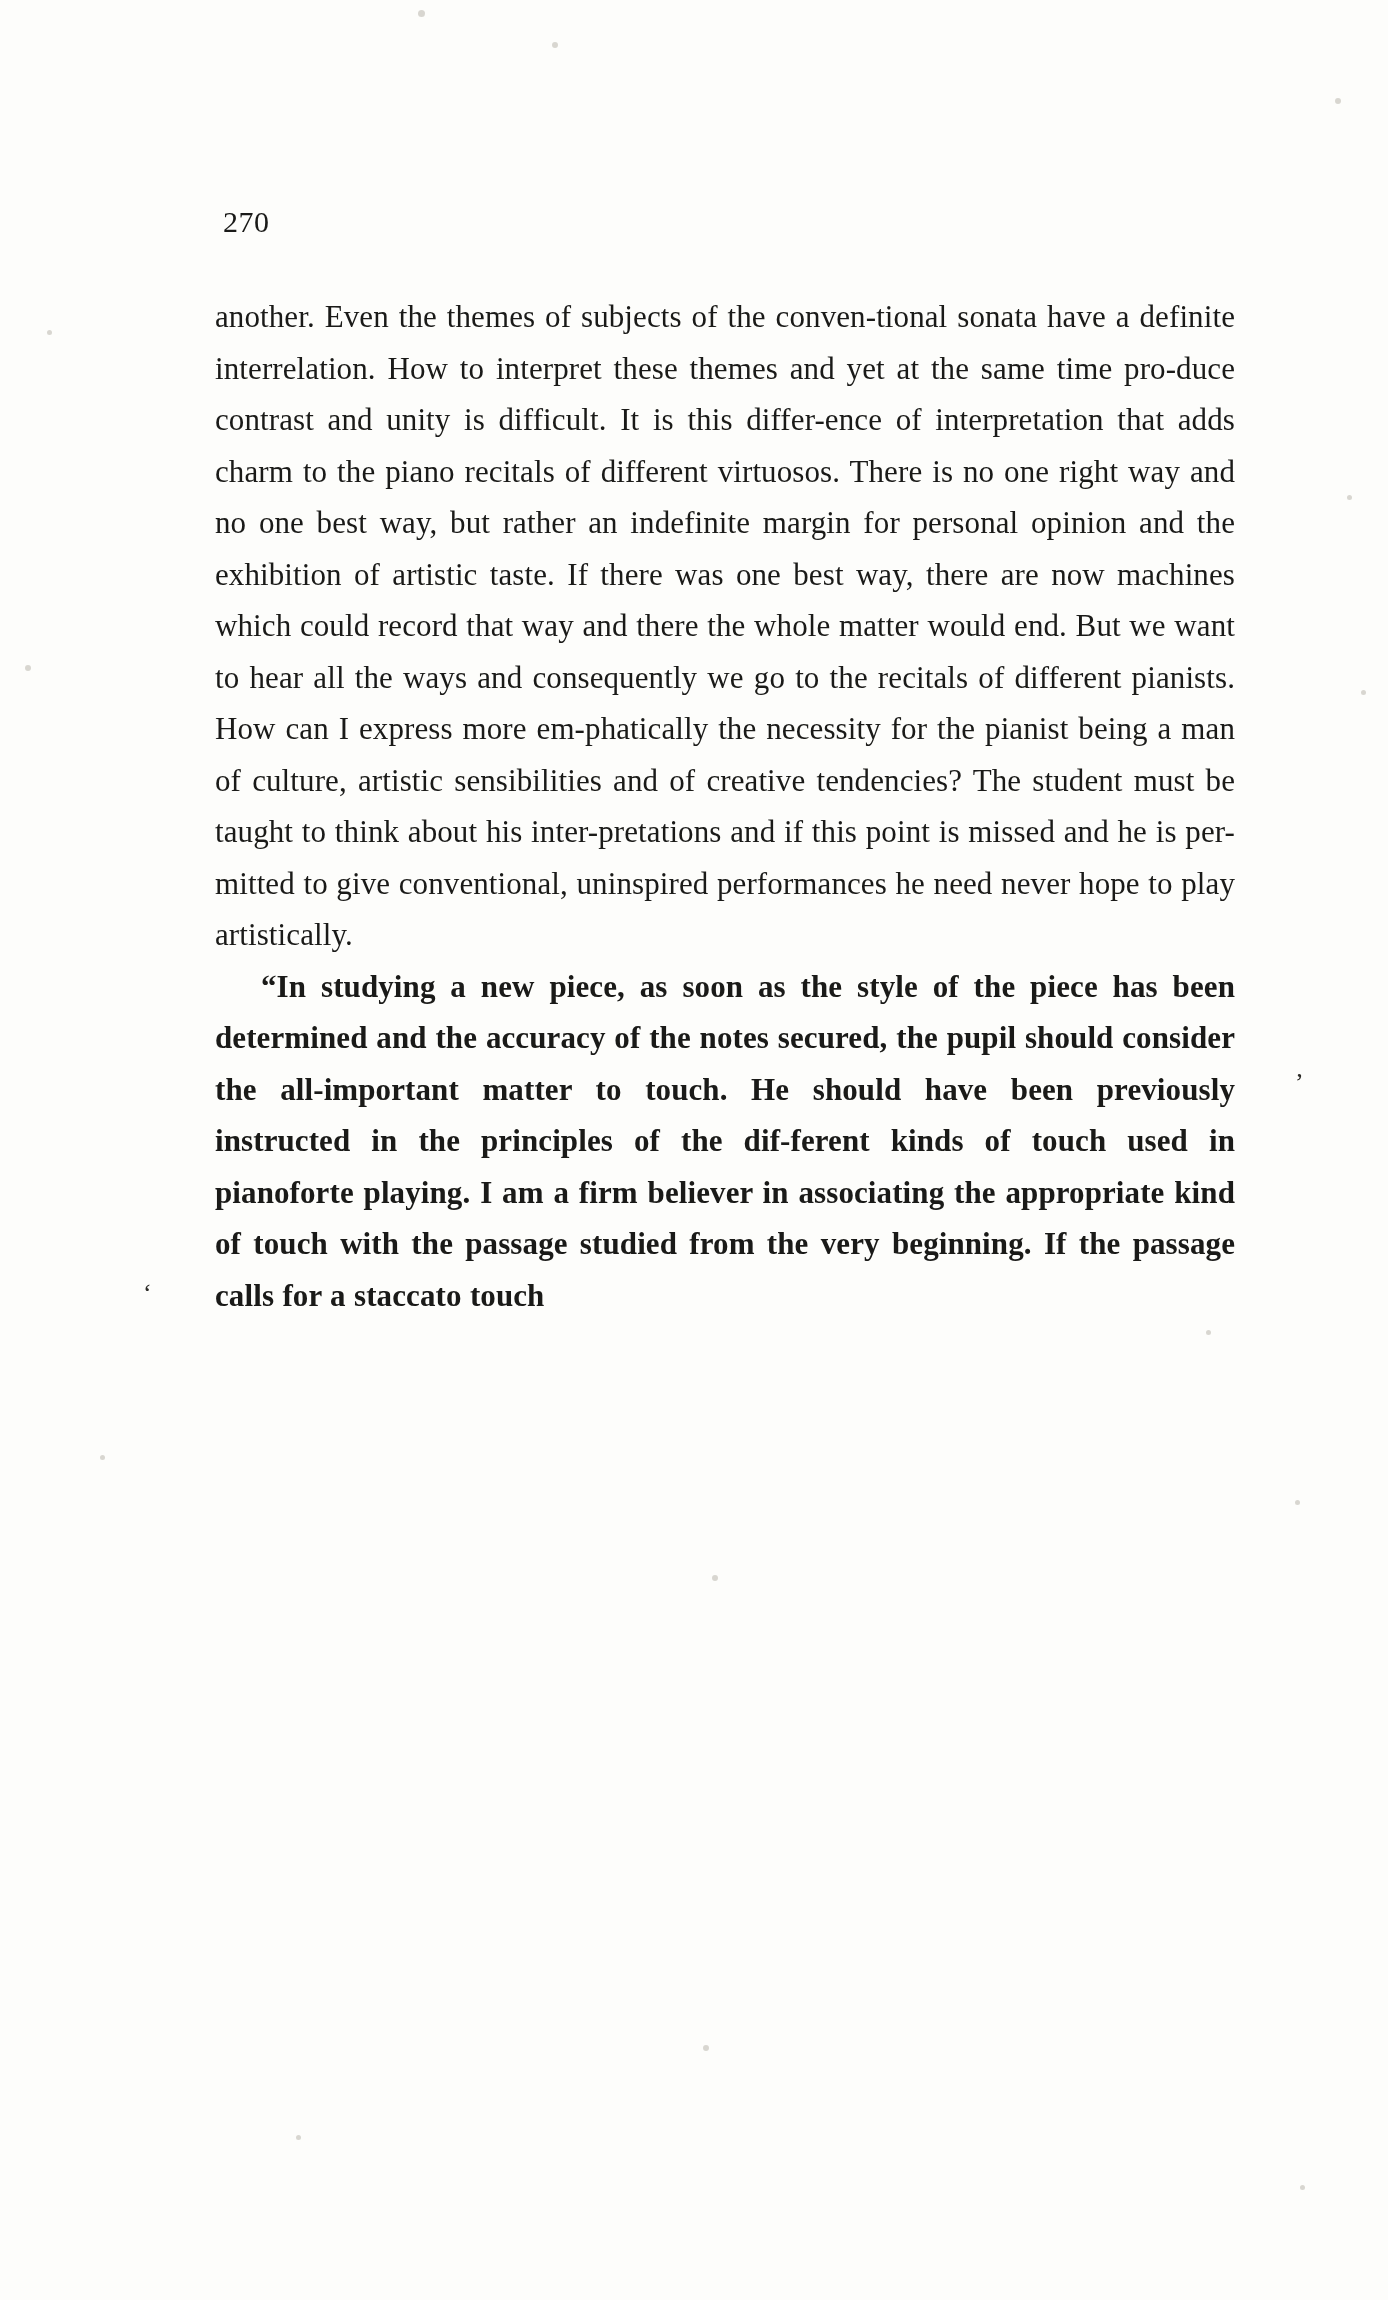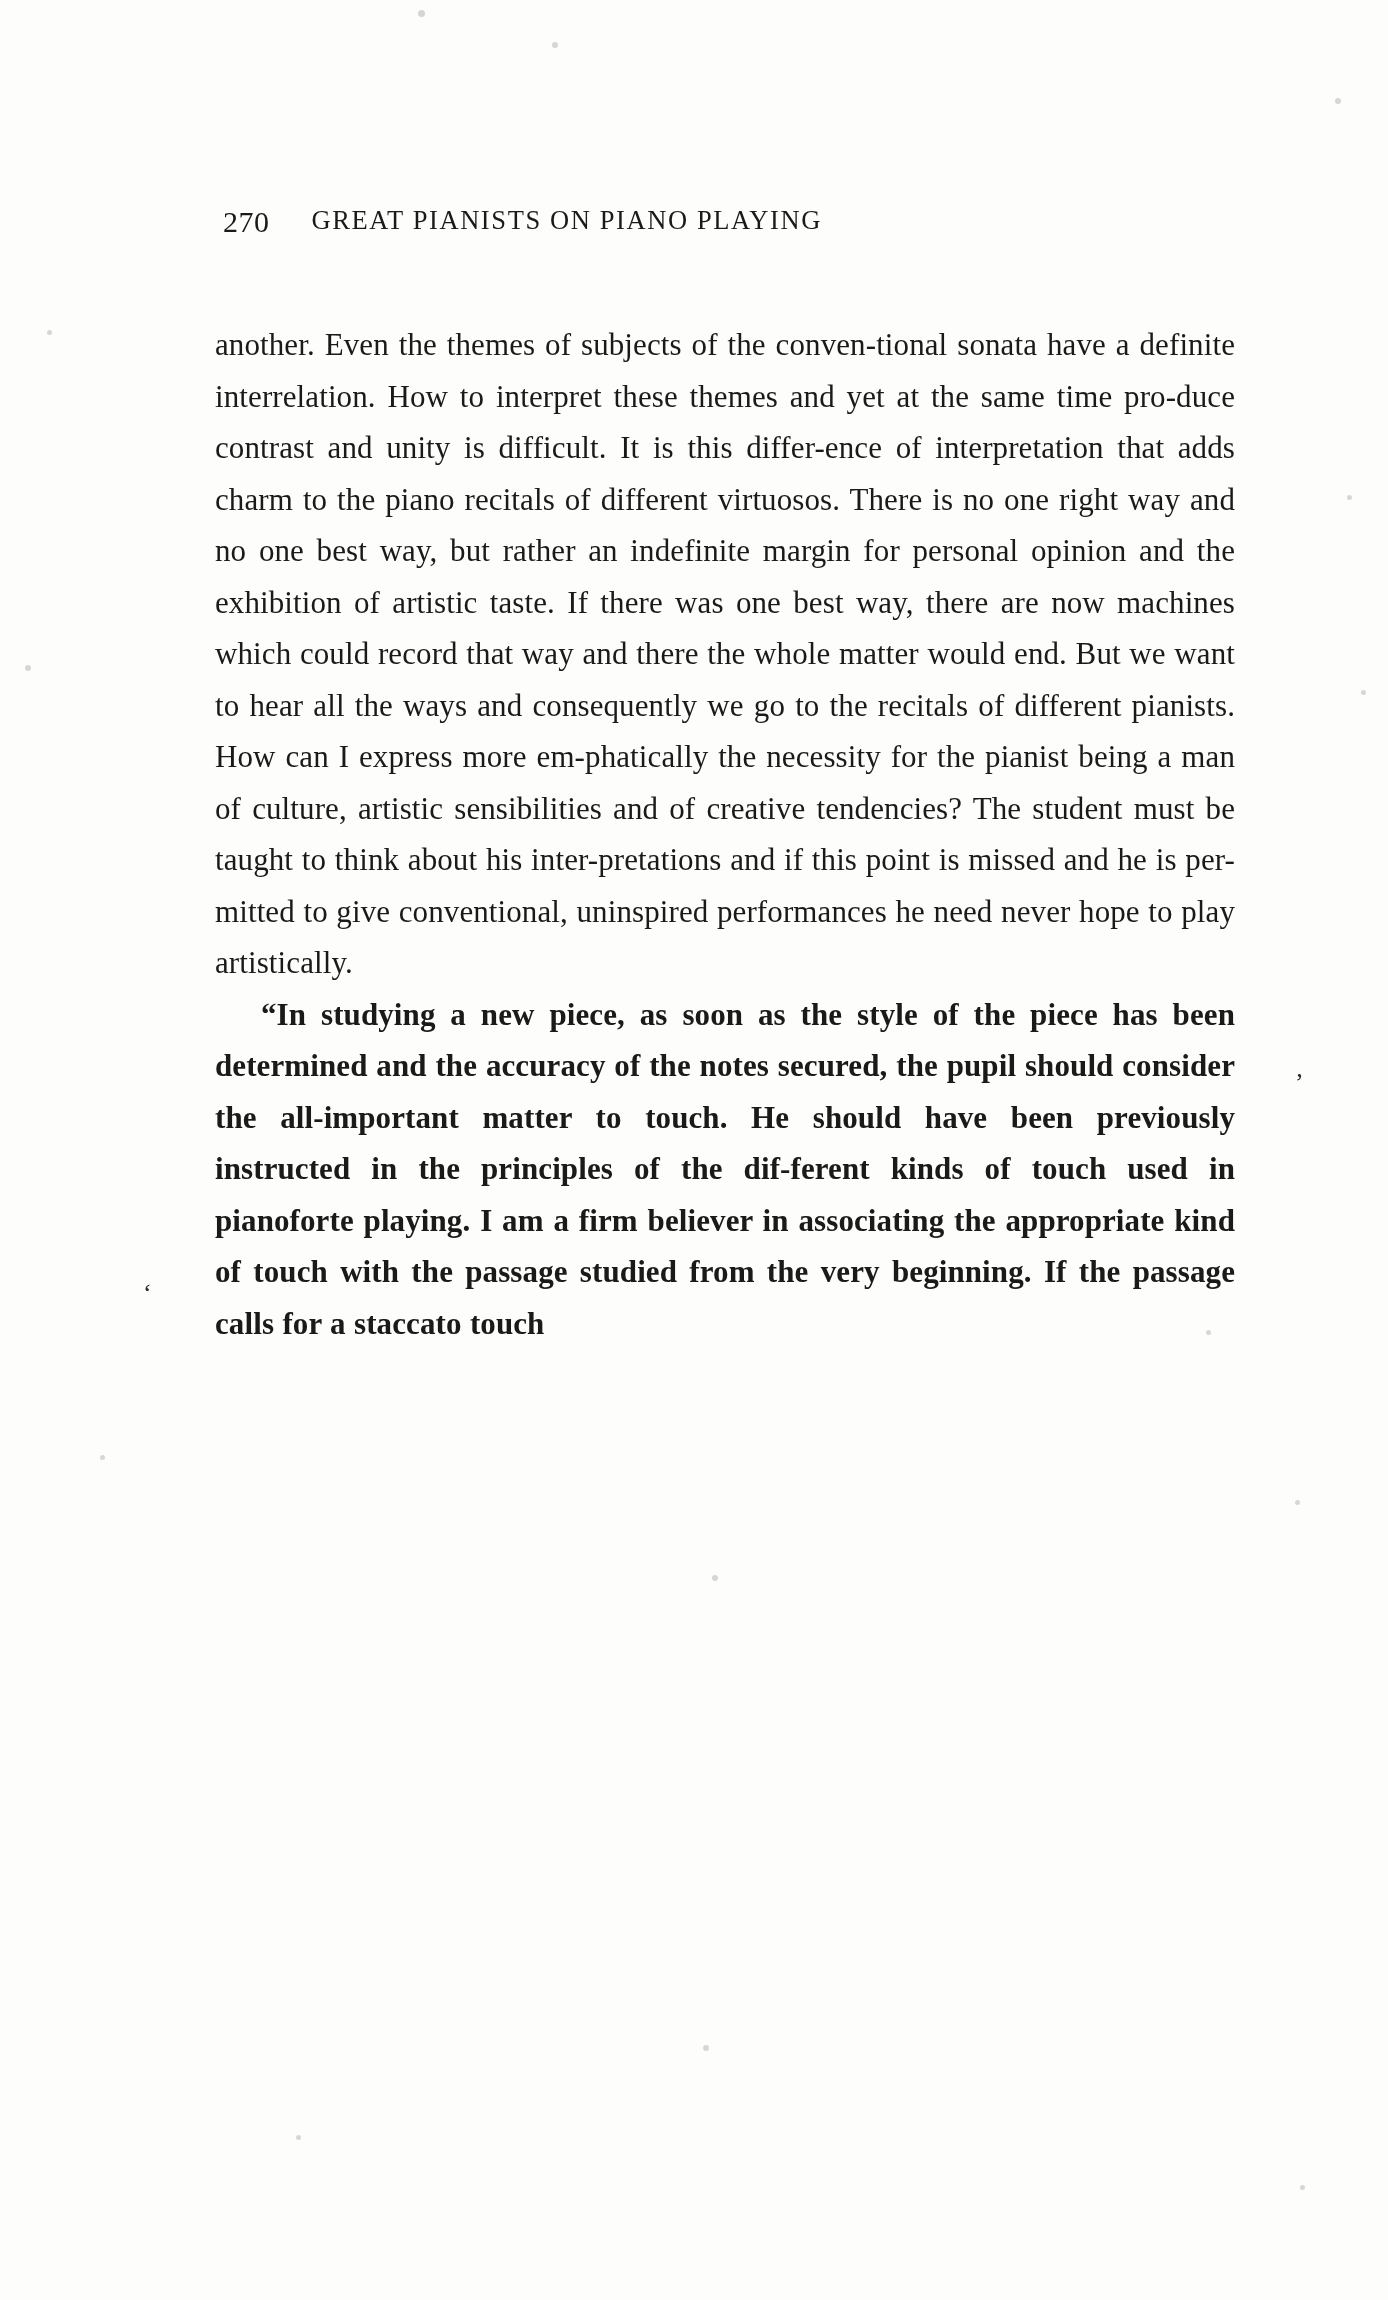--- a/index.html
+++ b/index.html
@@ -31,22 +31,22 @@
     opacity: 0.55;
   }
   .content {
     position: absolute;
     left: 215px;
     top: 205px;
     width: 1020px;
   }
   .running-head {
     display: flex;
-    align-items: flex-start;
-    margin-bottom: 80px;
+    align-items: center;
+    margin-bottom: 52px;
     padding-left: 8px;
   }
   .folio {
     font-size: 30px;
     letter-spacing: 0.5px;
     font-family: "Liberation Serif", serif;
     margin-right: 42px;
   }
   .head-title {
     font-size: 26.5px;
@@ -103,21 +103,20 @@
   <div class="speck" style="left:296px; top:2135px; width:5px; height:5px;"></div>
   <div class="speck" style="left:1300px; top:2185px; width:5px; height:5px;"></div>
 
   <div class="stray" style="left:1295px; top:1068px; font-size:26px;">’</div>
   <div class="stray" style="left:143px; top:1278px; font-size:26px;">‘</div>
 
   <div class="content">
 
     <div class="running-head">
       <span class="folio">270</span>
-      <span class="head-title">GREAT PIANISTS ON PIANO PLAYING</span>
     </div>
 
     <div class="body-block">
       <p>another.    Even the themes of subjects of the conven-tional sonata have a definite interrelation.    How to interpret these themes and yet at the same time pro-duce contrast and unity is difficult.    It is this differ-ence of interpretation that adds charm to the piano recitals of different virtuosos.    There is no one right way and no one best way, but rather an indefinite margin for personal opinion and the exhibition of artistic taste.    If there was one best way, there are now machines which could record that way and there the whole matter would end.    But we want to hear all the ways and consequently we go to the recitals of different pianists.    How can I express more em-phatically the necessity for the pianist being a man of culture, artistic sensibilities and of creative tendencies? The student must be taught to think about his inter-pretations and if this point is missed and he is per-mitted to give conventional, uninspired performances he need never hope to play artistically.</p>
     </div>
 
 
     <div class="body-block">
       <p class="indent">“In studying a new piece, as soon as the style of the piece has been determined and the accuracy of the notes secured, the pupil should consider the all-important matter to touch.    He should have been previously instructed in the principles of the dif-ferent kinds of touch used in pianoforte playing.    I am a firm believer in associating the appropriate kind of touch with the passage studied from the very beginning.    If the passage calls for a staccato touch</p>
     </div>

